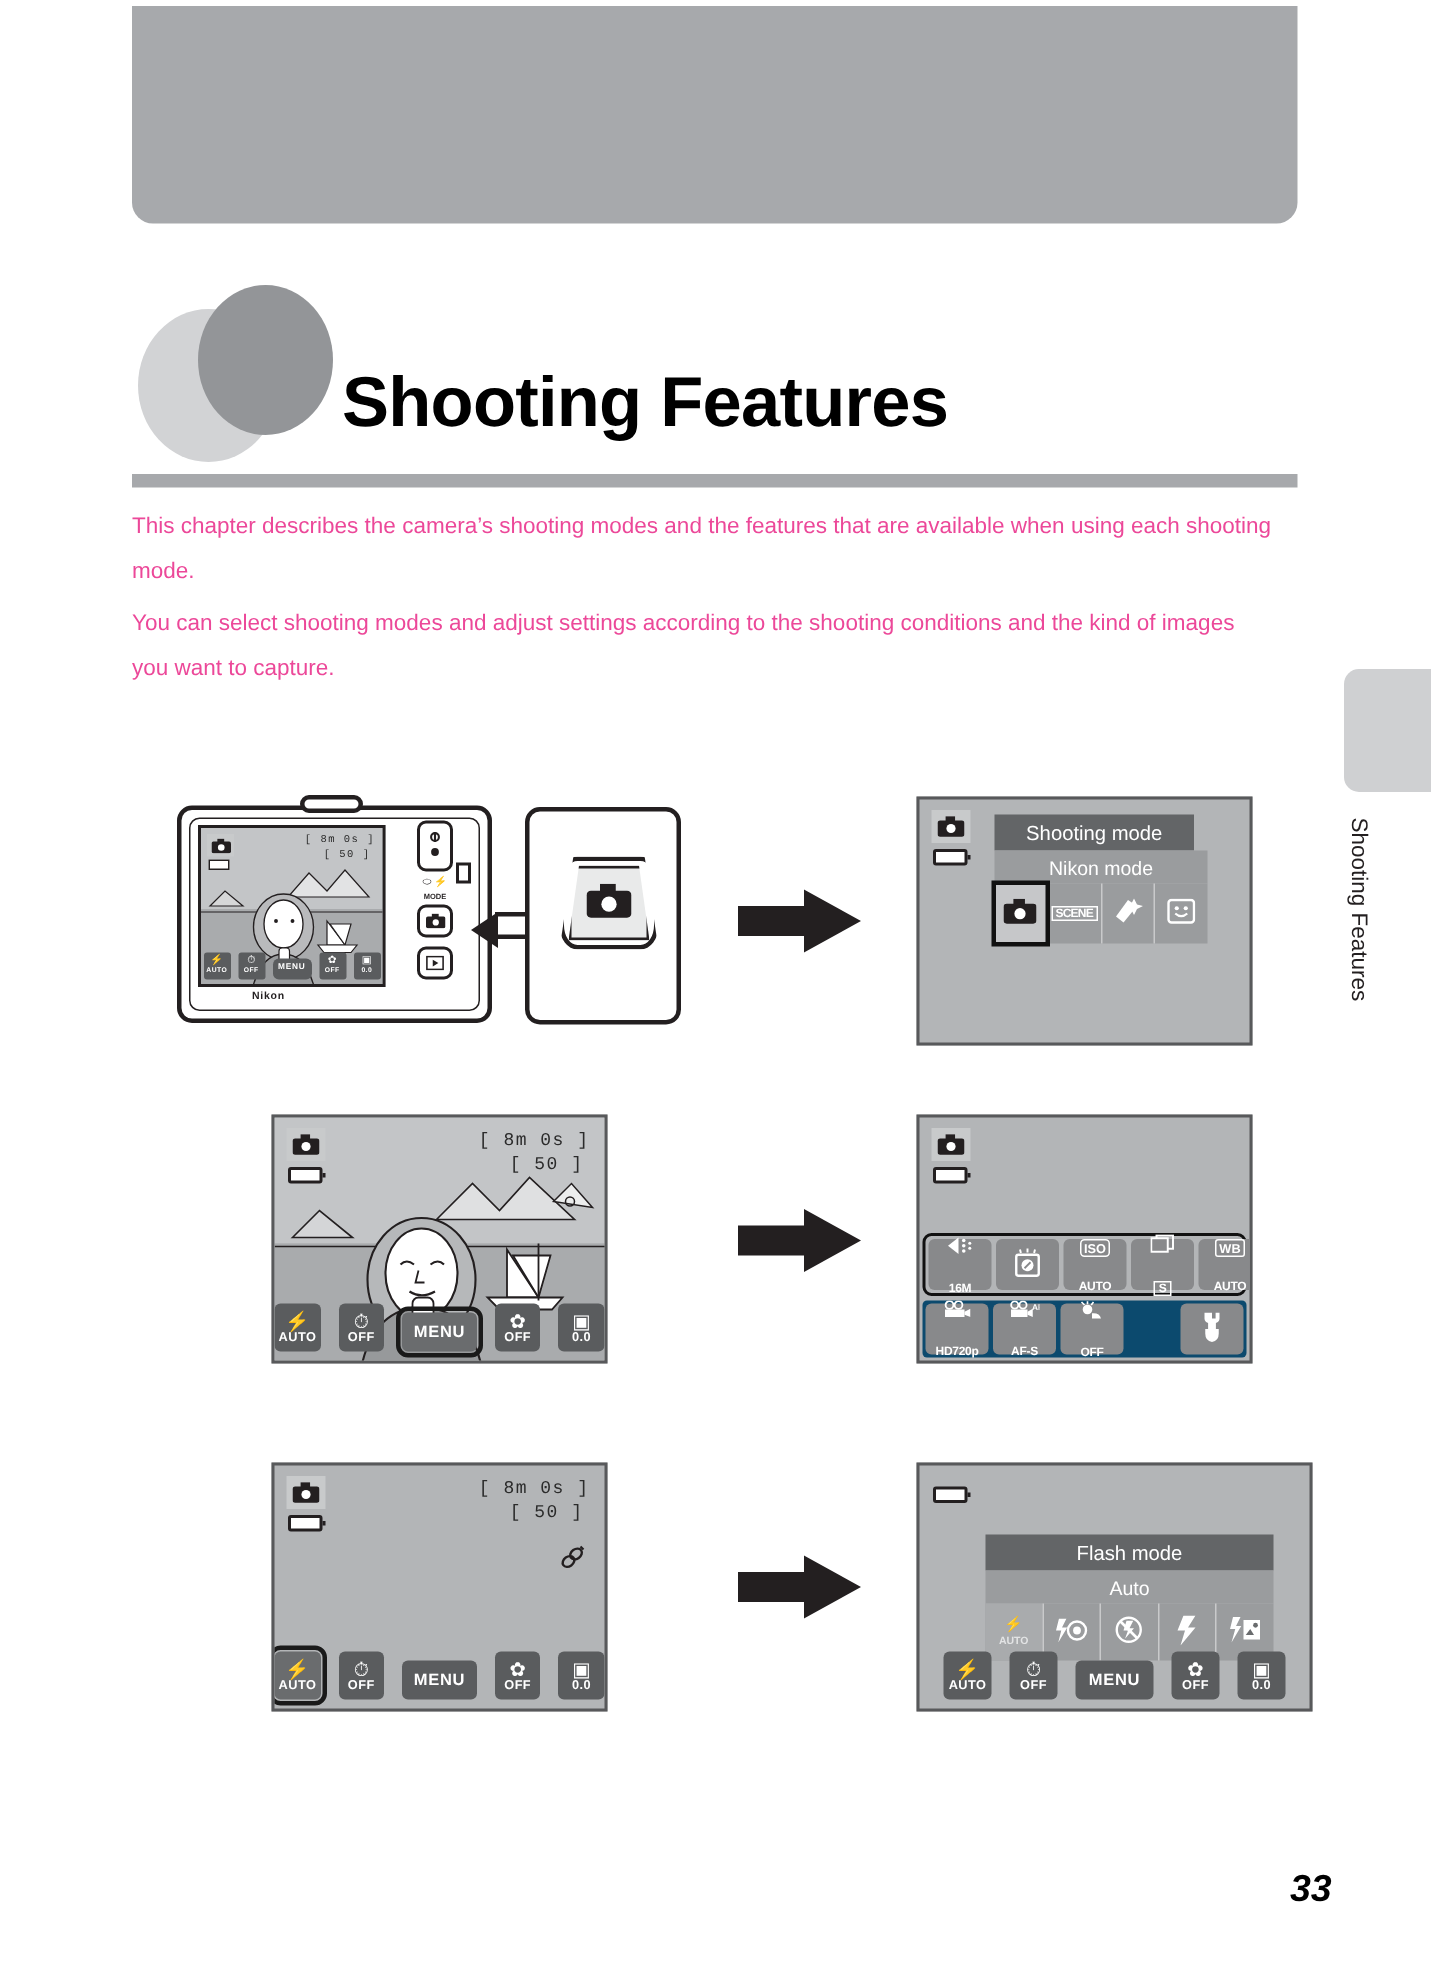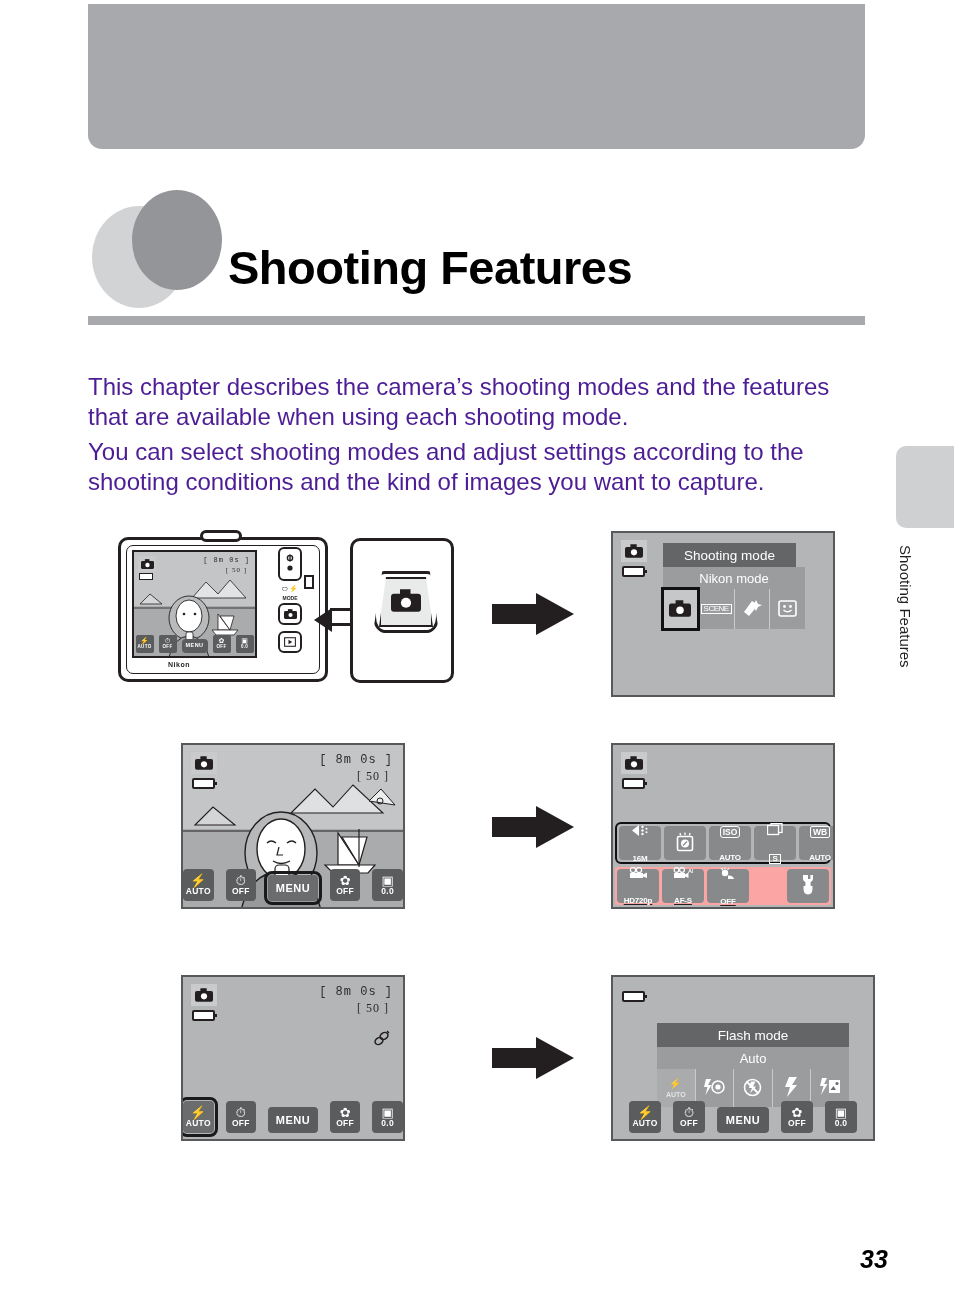--- a/index.html
+++ b/index.html
@@ -37,21 +37,21 @@
     color:#000; white-space:nowrap;
   }
 
   #title-rule{
     position:absolute; left:88px; top:316px; width:777px; height:9px;
     background:#a7a9ac;
   }
 
   .intro-para{
     position:absolute; left:88px; width:760px;
-    font-size:24px; line-height:30px; color:#4c1d95;margin-top:36px;
+    font-size:15px; line-height:30px; color:#ec4899;
   }
   #intro-1{ top:336px; }
   #intro-2{ top:401px; }
 
   
   #side-tab{
     position:absolute; left:896px; top:446px; width:58px; height:82px;
     background:#cfd0d2;
     border-top-left-radius:10px; border-bottom-left-radius:10px;
   }
@@ -109,21 +109,21 @@
   .cam-glyph{ display:block; }
 
   .counter-line{
     position:absolute; right:10px;
     font-family:"Liberation Mono", monospace;
     font-size:12px; color:#2b2b2b; letter-spacing:1px;
     white-space:nowrap;
     margin-left:16px;
   }
   .counter-1{ top:8px; }
-  .counter-2{ top:24px; right:14px;font-family:Liberation Serif, serif; }
+  .counter-2{ top:24px; right:14px; }
 
   
   .tool-strip{
     position:absolute; left:0; right:0; bottom:6px;
     display:flex; align-items:flex-end; justify-content:center; gap:12px;
   }
   .tool-btn{
     width:32px; height:32px; background:#5a5c5e;
     border-radius:4px;
     display:flex; flex-direction:column; align-items:center; justify-content:center;
@@ -243,21 +243,21 @@
   .menu-cell:first-child{ border-left:none; }
   .menu-cell.sel{
     background:#c6c7c9; color:#231f20;
     outline:3px solid #111; outline-offset:-1px; position:relative; z-index:2;
   }
   .menu-cell .m-ico{ font-size:15px; }
   .menu-cell .m-lab{ font-size:7.5px; font-weight:bold; margin-top:2px; }
 
   
   .sm-ico-scene{
-    font-size:8px; font-weight:normal; border:1.5px solid #fff; padding:0 2px;
+    font-size:8px; font-weight:bold; border:1.5px solid #fff; padding:0 2px;
     letter-spacing:-0.5px; line-height:8px;
   }
   .sm-ico-effect{ font-size:16px; }
   .sm-ico-smile{ font-size:15px; }
 
   
   #menu-tab{
     position:absolute; left:96px; top:80px; width:56px; height:24px;
     background:#5a5c5e; color:#fff; border-radius:5px 5px 0 0;
     display:flex; align-items:center; justify-content:center;
@@ -266,21 +266,21 @@
   .settings-grid{
     position:absolute; left:2px; right:2px; bottom:2px;
   }
   .settings-row{
     display:flex; gap:3px; justify-content:flex-start;
   }
   .settings-row.top{
     border:2.5px solid #111; border-radius:6px; padding:2px;
     background:#b3b5b7;
   }
-  .settings-row.bottom{ padding:2px; margin-top:3px; background:#fca5a5; border-radius:3px;text-decoration:underline; }
+  .settings-row.bottom{ padding:2px; margin-top:3px; background:#0c4a6e; border-radius:3px; }
   .set-btn{
     width:42px; height:34px; background:#88898b; border-radius:4px;
     display:flex; flex-direction:column; align-items:center; justify-content:center;
     color:#fff; line-height:1; flex:none;
   }
   .settings-row.bottom .set-btn{ background:#88898b; }
   .set-btn .s-ico{ font-size:13px; line-height:13px; }
   .set-btn .s-lab{ font-size:8px; font-weight:bold; margin-top:16px; letter-spacing:-0.2px; }
   .set-gap{ width:42px; }
   .set-btn.wrench{ margin-left:auto; }

